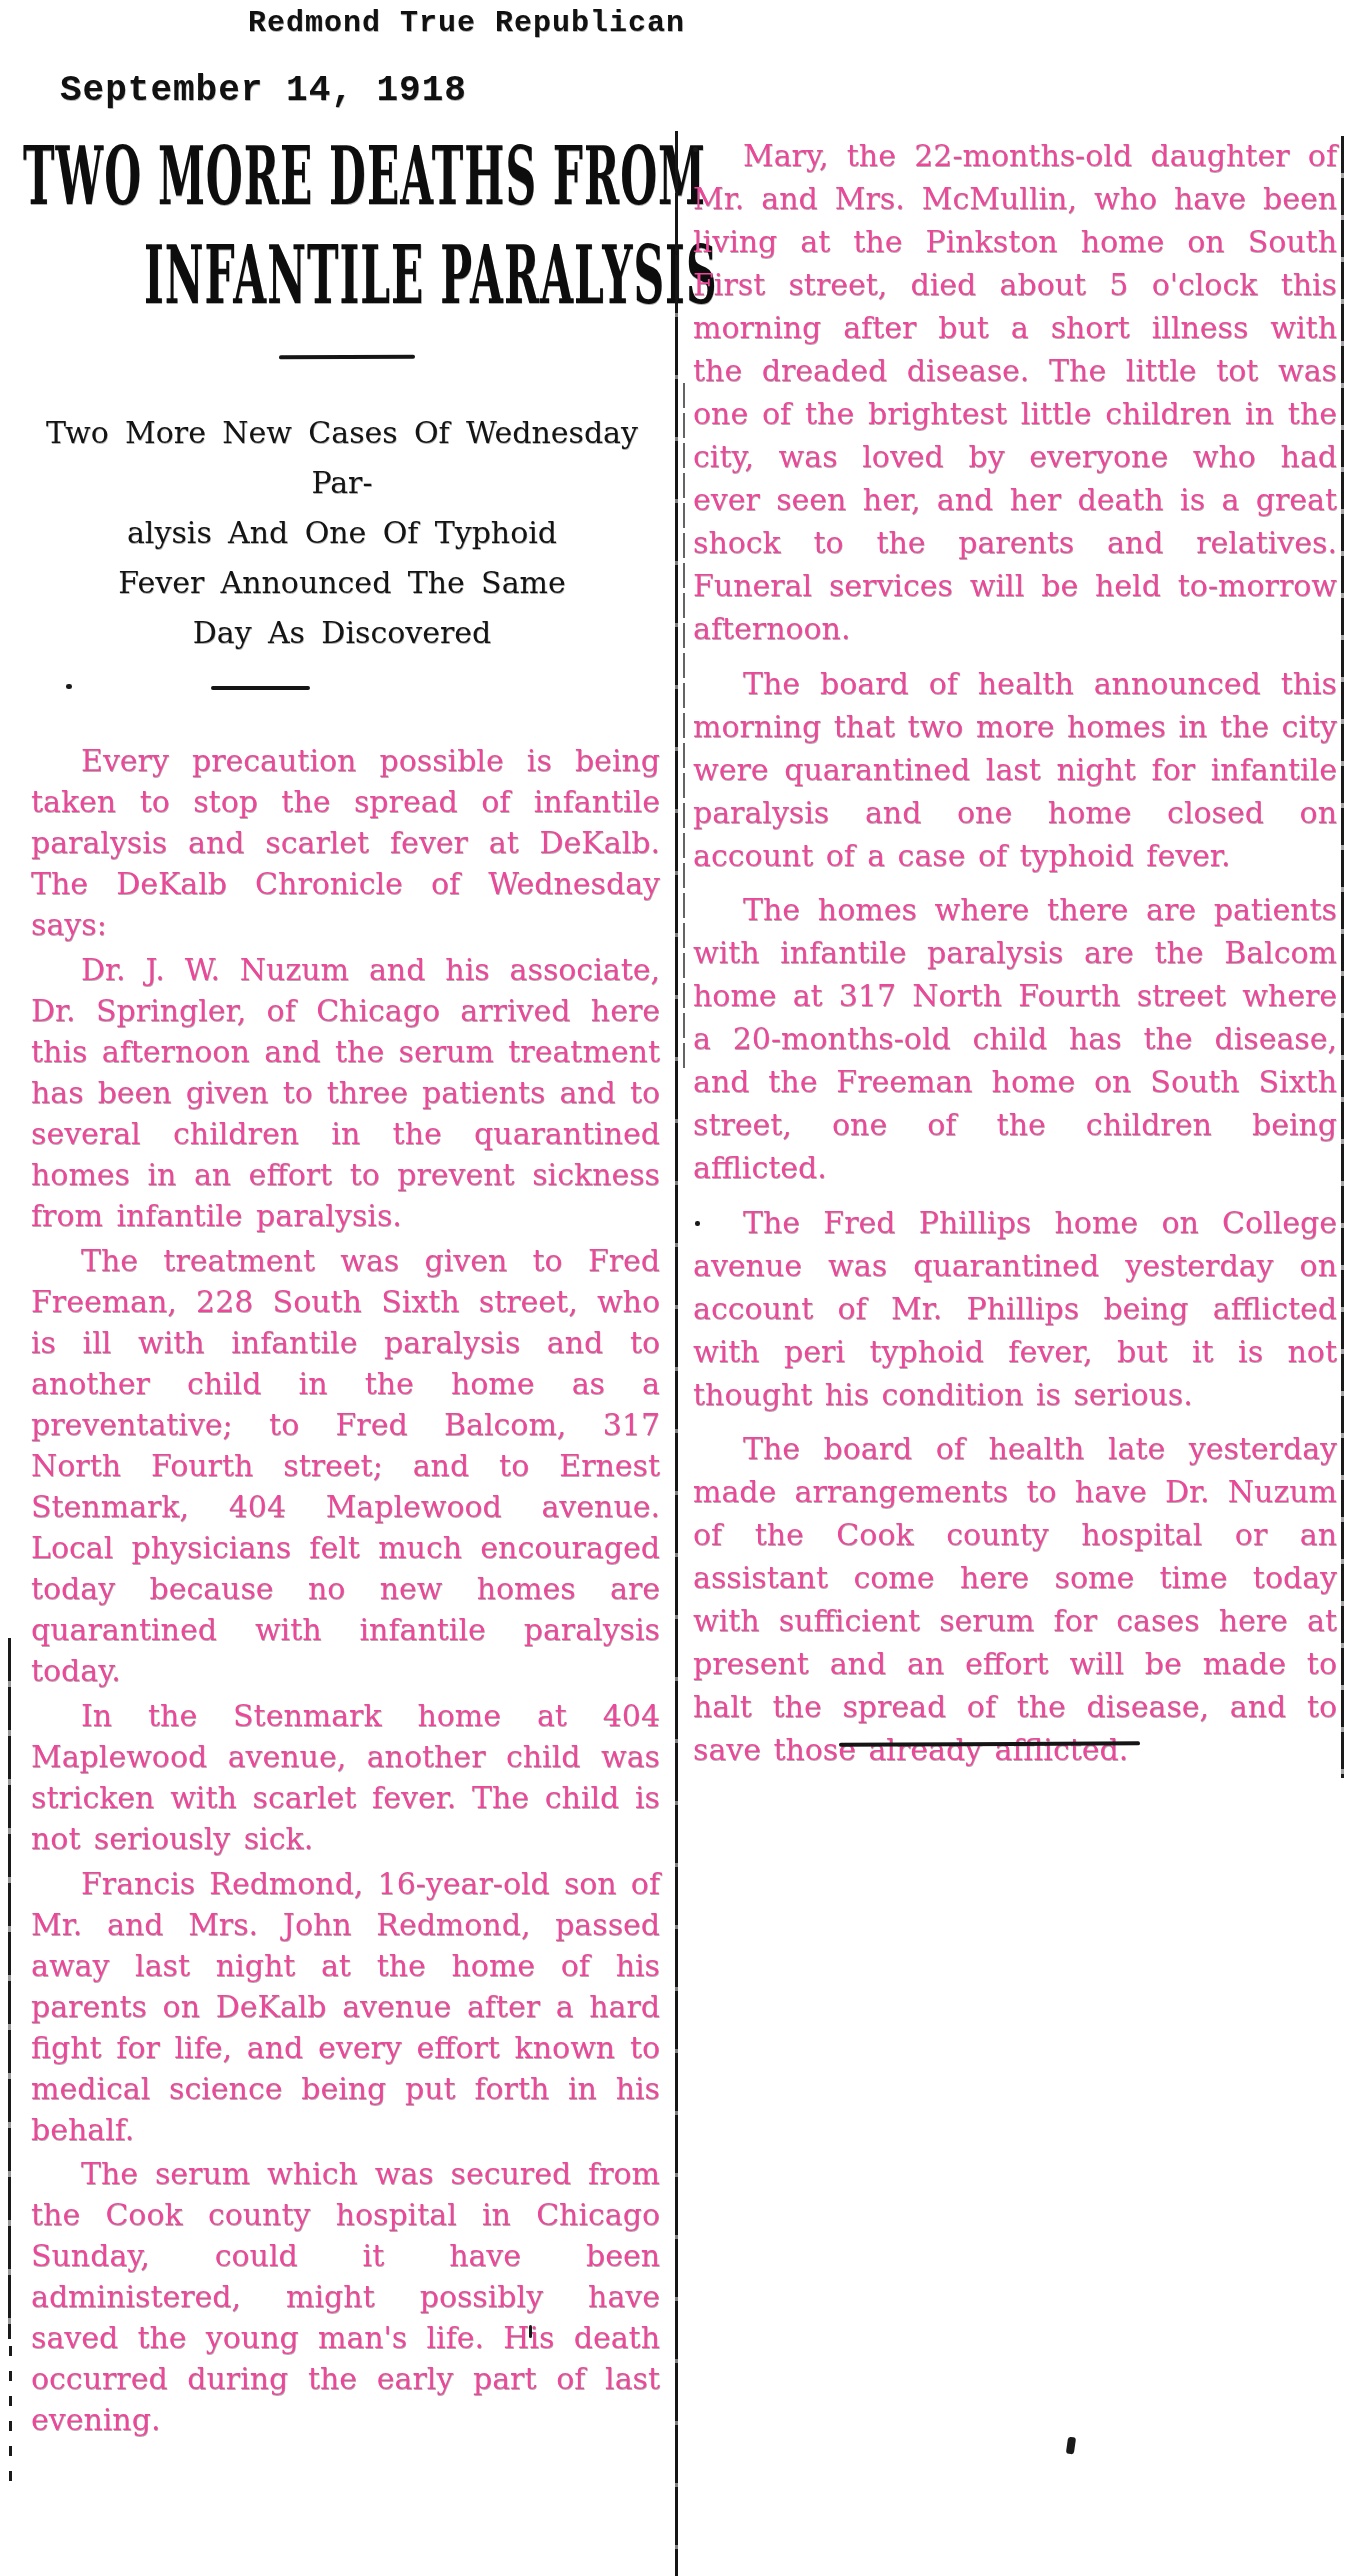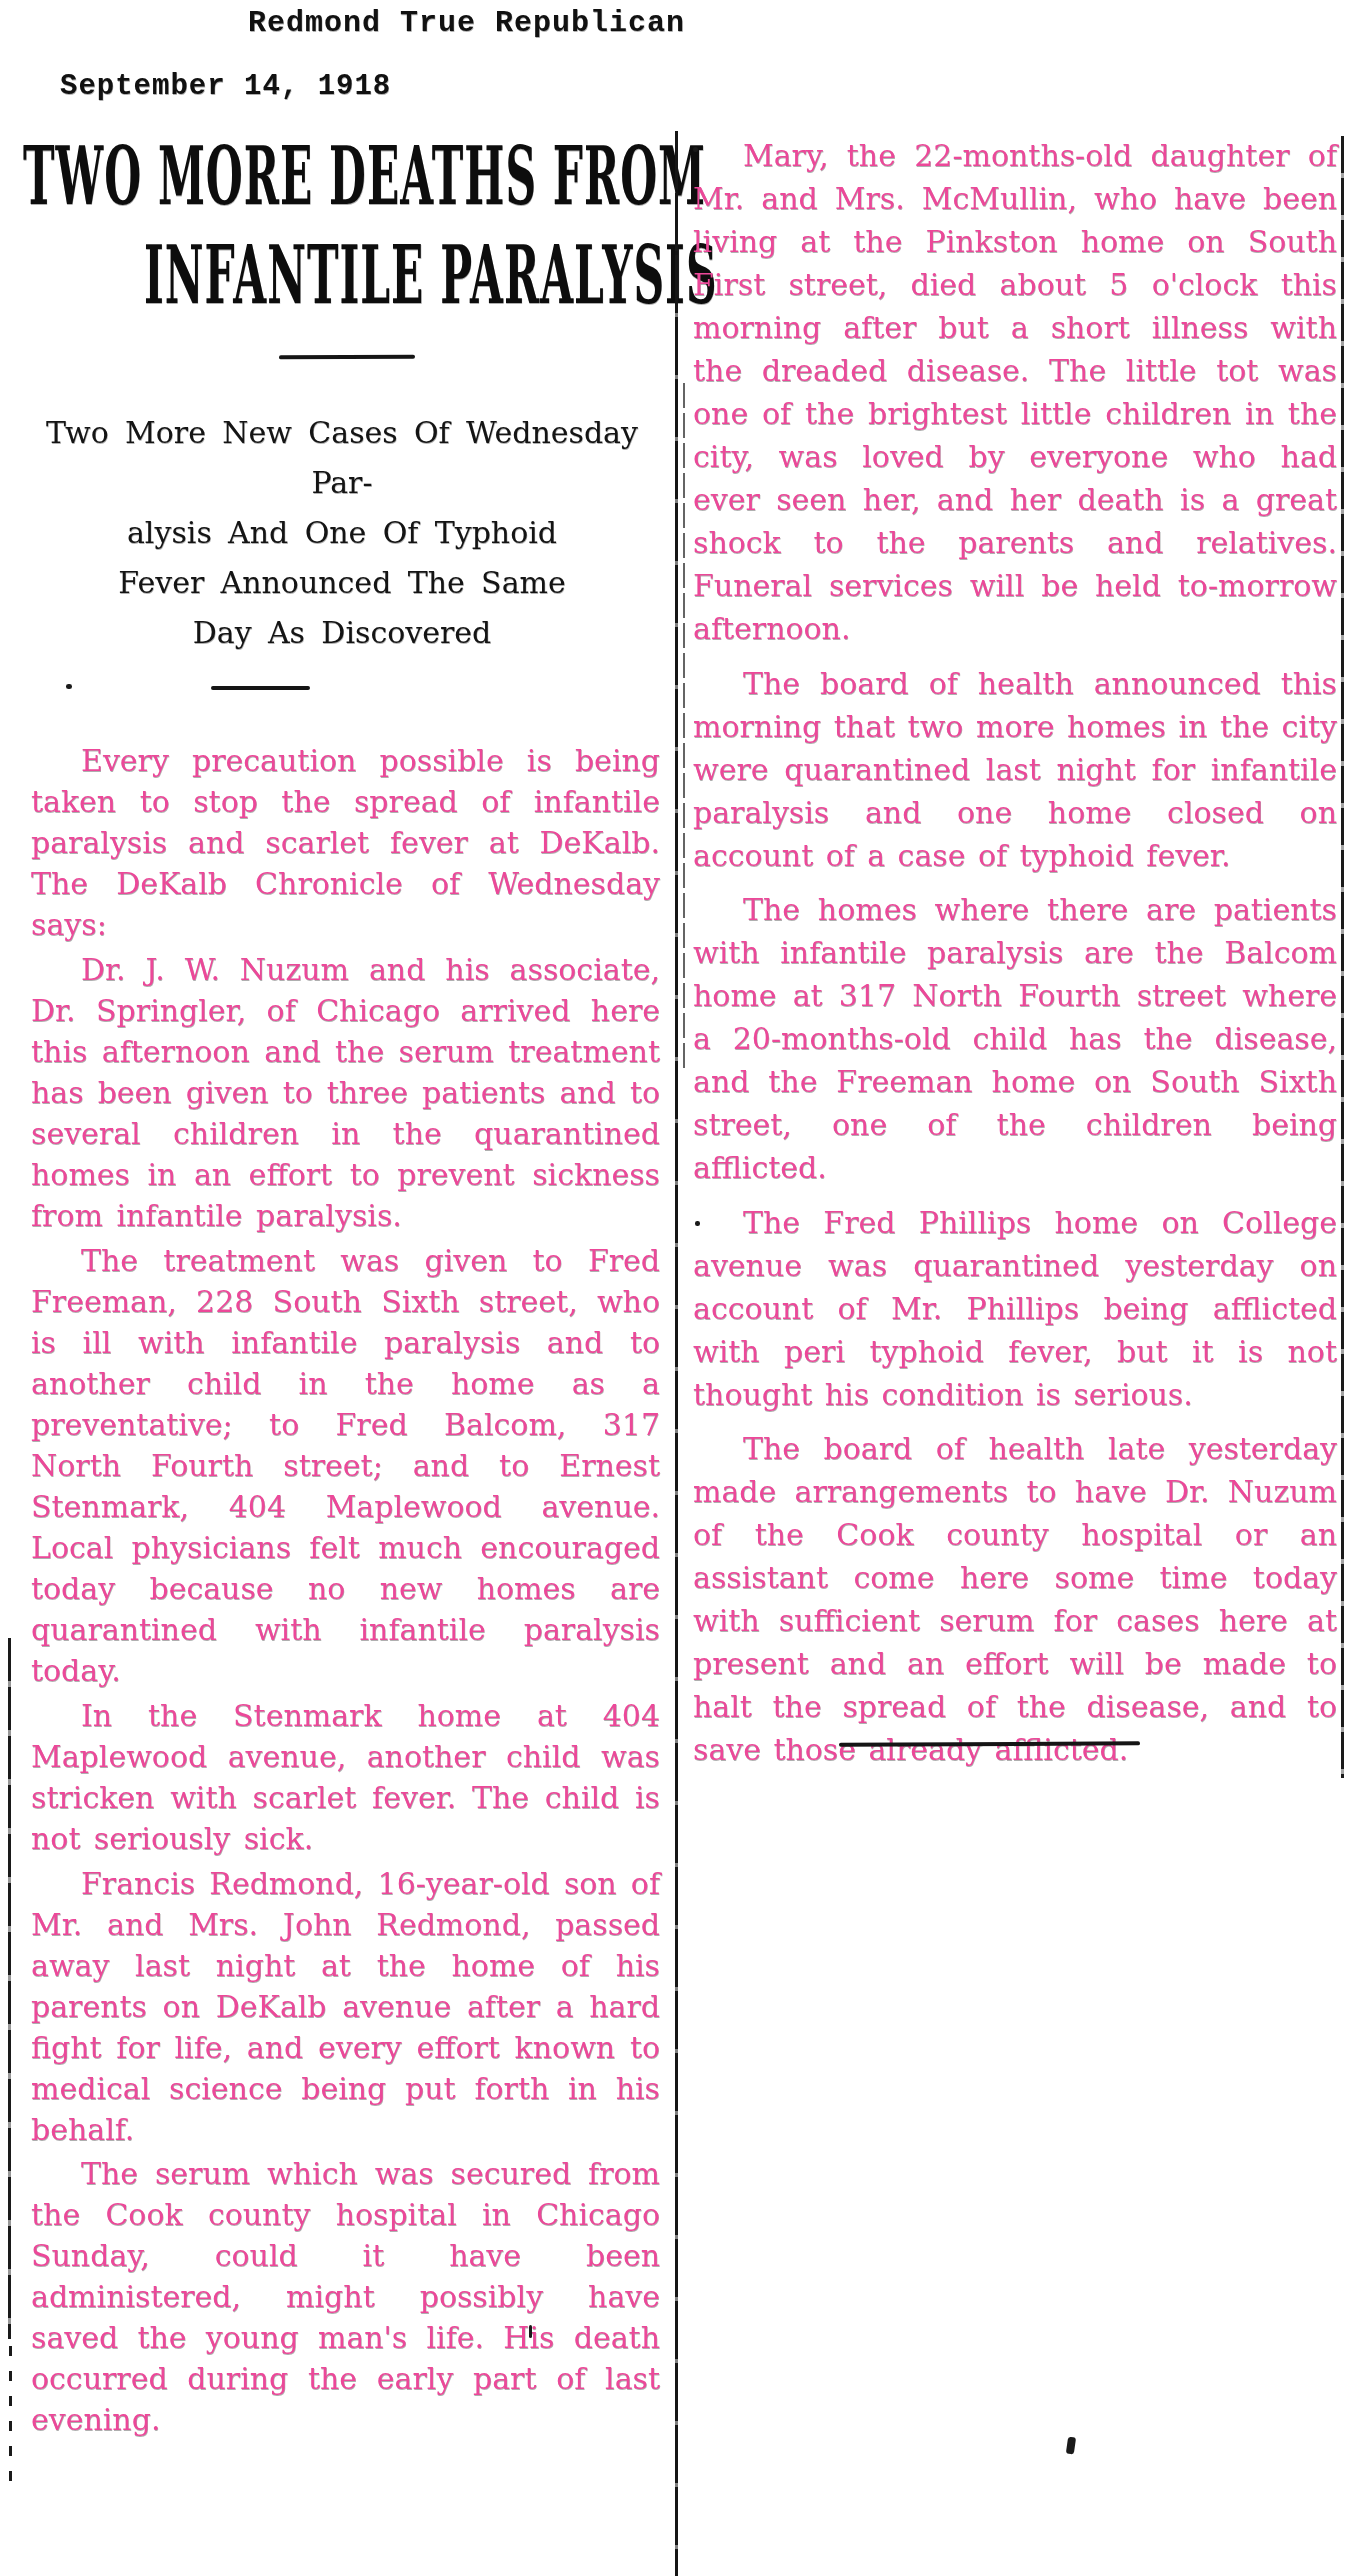--- a/index.html
+++ b/index.html
@@ -14,21 +14,21 @@
   .txt{ text-shadow:0.5px 0.5px 0 rgba(25,25,25,.35); }
   .masthead{
     position:absolute;left:248px;top:5.8px;
     font-family:"Liberation Mono", monospace;
     font-weight:700;font-size:30px;letter-spacing:1px;
     white-space:nowrap;color:#111;
   }
   .dateline{
     position:absolute;left:60px;top:70px;
     font-family:"Liberation Mono", monospace;
-    font-weight:700;font-size:29px;letter-spacing:1px;
+    font-weight:700;font-size:36px;letter-spacing:1px;
     white-space:nowrap;color:#111;
   }
   .hl{
     position:absolute;
     font-family:"DejaVu Serif", serif;
     font-weight:700;font-size:80px;line-height:80px;
     color:#0d0d0d;white-space:nowrap;
     transform:scaleX(0.53);transform-origin:0 50%;
     letter-spacing:1.9px;
   }

